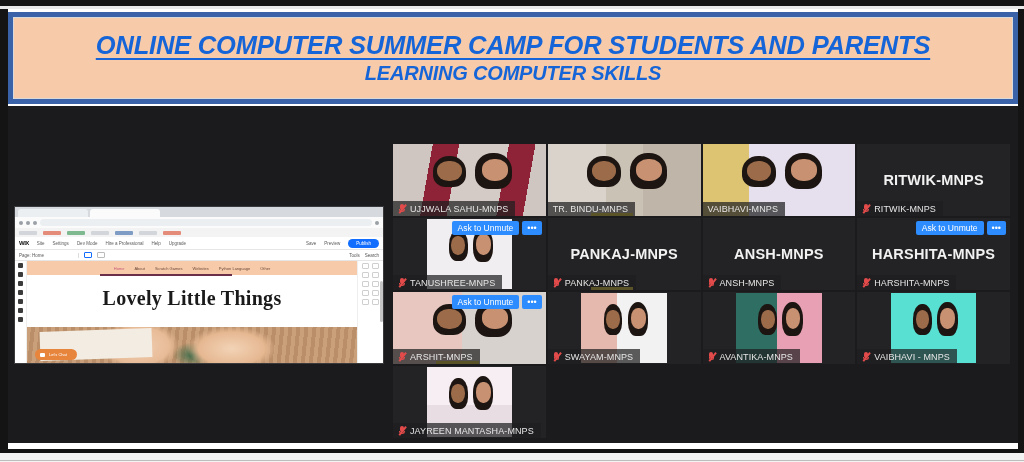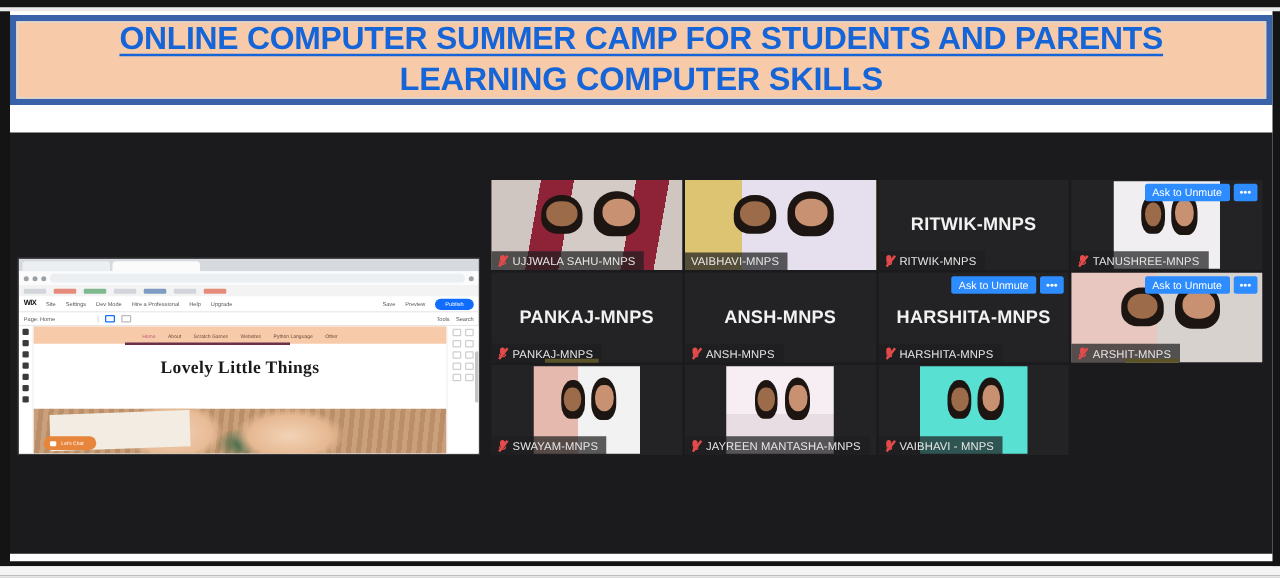--- a/index.html
+++ b/index.html
@@ -17,23 +17,24 @@
   .top-white-strip { position: absolute; left: 0; top: 6px; width: 1024px; height: 3px; background: #e9e9e9; }
   .left-dark-rail { position: absolute; left: 0; top: 9px; width: 8px; height: 444px; background: #141414; }
   .right-dark-rail { position: absolute; right: 0; top: 9px; width: 6px; height: 444px; background: #141414; }
   .bottom-dark-strip { position: absolute; left: 0; bottom: 9px; width: 1024px; height: 4px; background: #141414; }
   .bottom-white-strip { position: absolute; left: 0; bottom: 0; width: 1024px; height: 9px; background: #f4f4f4; }
   .bottom-hairline { position: absolute; left: 0; bottom: 1px; width: 1024px; height: 1px; background: #bdbdbd; }
 
   
   .banner {
     position: absolute; left: 8px; top: 12px;
-    width: 1010px; height: 72px;
+    width: 1010px; height: 92px;
     background: #3a62a8;
     padding: 5px;
+    font-style: italic;
   }
   .banner-inner {
     width: 100%; height: 100%;
     background: #f7cbaa;
     border: 1px solid #d9d9d9;
     display: flex; flex-direction: column;
     align-items: center; justify-content: center;
     gap: 2px;
   }
   .banner-line1 {
@@ -42,21 +43,21 @@
     font-weight: bold;
     letter-spacing: -0.2px;
     text-decoration: underline;
     text-underline-offset: 4px;
     text-decoration-thickness: 2px;
     white-space: nowrap;
     font-family: "Liberation Sans", sans-serif;
   }
   .banner-line2 {
     color: #1565d8;
-    font-size: 26px;
+    font-size: 20px;
     font-weight: bold;
     letter-spacing: -0.2px;
     white-space: nowrap;
     font-family: "Liberation Sans", sans-serif;
   }
 
   
   .zoom-shot {
     position: absolute; left: 8px; top: 106px;
     width: 1010px; height: 337px;
@@ -96,21 +97,21 @@
   .pg-spacer { flex: 1; }
   .pg-right { font-size: 4.5px; color: #555; }
   .bc-canvas-wrap { flex: 1; display: flex; background: #ffffff; position: relative; overflow: hidden; }
   .canvas-left-tools { width: 12px; background: #fff; border-right: 1px solid #eee; display: flex; flex-direction: column; align-items: center; padding-top: 2px; gap: 4px; }
   .clt { width: 5px; height: 5px; background: #3b3b3b; border-radius: 1px; }
   .site-canvas { flex: 1; position: relative; background: #fff; }
   .site-nav { height: 14px; background: #f7cbaa; display: flex; align-items: center; justify-content: center; gap: 10px; }
   .site-nav-item { font-size: 4px; color: #6b4a3a; white-space: nowrap; }
   .site-nav-item.active { color: #c65a7a; }
   .site-nav-underline { position: absolute; left: 22%; top: 13px; width: 40%; height: 1.5px; background: #6b2f4a; }
-  .site-hero-title { text-align: center; font-family: "Liberation Serif", serif; font-size: 14px; font-weight: bold; color: #1a1a1a; padding: 12px 0 10px; letter-spacing: 0.3px; }
+  .site-hero-title { text-align: center; font-family: "Liberation Serif", serif; font-size: 20px; font-weight: bold; color: #1a1a1a; padding: 12px 0 10px; letter-spacing: 0.3px; }
   .site-photo { position: absolute; left: 0; right: 0; top: 66px; bottom: 0;
     background:
       radial-gradient(ellipse 55px 34px at 34% 52%, #f0cfb3 0%, #e8bb97 55%, rgba(232,187,151,0) 72%),
       radial-gradient(ellipse 60px 30px at 62% 60%, #f2d3b6 0%, #e6b892 55%, rgba(230,184,146,0) 74%),
       radial-gradient(ellipse 28px 18px at 50% 78%, #3f6b4a 0%, rgba(63,107,74,0) 70%),
       repeating-linear-gradient(96deg, #c9a07a 0 4px, #b98e68 4px 8px);
   }
   .site-photo-paper { position: absolute; left: 4%; top: 8%; width: 34%; height: 80%; background: #f3ece2; transform: rotate(-2deg); }
   .site-cta { position: absolute; left: 8px; bottom: 3px; background: #e8853c; color: #fff; font-size: 4px; border-radius: 8px; padding: 3px 10px 3px 14px; display: flex; align-items: center; }
   .site-cta-dot { position: absolute; left: 5px; width: 5px; height: 4px; background: #fff; border-radius: 1px; }
@@ -330,20 +331,34 @@
           </div>
           <div class="namebar">
             <span class="mic-muted-icon">
               <span class="body"></span>
               <span class="stand"></span>
               <span class="slash"></span>
             </span>
             <span class="name-text">UJJWALA SAHU-MNPS</span>
           </div>
         </div>
+        <div class="tile">
+          <div class="tile-video">
+            <div class="ph bg-bindu">
+              <div class="hair" style="position: absolute; left: 26%; top: 16%; width: 22%; height: 44%; border-radius: 48% 48% 38% 38%;"></div>
+              <div class="skin1" style="position: absolute; left: 29%; top: 24%; width: 16%; height: 28%; border-radius: 46% 46% 48% 48%;"></div>
+              <div class="hair" style="position: absolute; left: 54%; top: 12%; width: 24%; height: 50%; border-radius: 48% 48% 38% 38%;"></div>
+              <div class="skin2" style="position: absolute; left: 58%; top: 21%; width: 17%; height: 30%; border-radius: 46% 46% 48% 48%;"></div>
+            </div>
+          </div>
+          <div class="speaking-underline"></div>
+          <div class="namebar">
+            <span class="name-text">TR. BINDU-MNPS</span>
+          </div>
+        </div>
         <div class="tile highlight">
           <div class="tile-video">
             <div class="ph bg-vaibhavi">
               <div class="hair" style="position: absolute; left: 26%; top: 16%; width: 22%; height: 44%; border-radius: 48% 48% 38% 38%;"></div>
               <div class="skin1" style="position: absolute; left: 29%; top: 24%; width: 16%; height: 28%; border-radius: 46% 46% 48% 48%;"></div>
               <div class="hair" style="position: absolute; left: 54%; top: 12%; width: 24%; height: 50%; border-radius: 48% 48% 38% 38%;"></div>
               <div class="skin2" style="position: absolute; left: 58%; top: 21%; width: 17%; height: 30%; border-radius: 46% 46% 48% 48%;"></div>
             </div>
           </div>
           <div class="namebar">
@@ -457,52 +472,70 @@
             <span class="mic-muted-icon">
               <span class="body"></span>
               <span class="stand"></span>
               <span class="slash"></span>
             </span>
             <span class="name-text">SWAYAM-MNPS</span>
           </div>
         </div>
         <div class="tile">
           <div class="tile-video inset">
-            <div class="ph bg-jayreen">
-              <div class="hair" style="position: absolute; left: 26%; top: 16%; width: 22%; height: 44%; border-radius: 48% 48% 38% 38%;"></div>
-              <div class="skin1" style="position: absolute; left: 29%; top: 24%; width: 16%; height: 28%; border-radius: 46% 46% 48% 48%;"></div>
-              <div class="hair" style="position: absolute; left: 54%; top: 12%; width: 24%; height: 50%; border-radius: 48% 48% 38% 38%;"></div>
-              <div class="skin2" style="position: absolute; left: 58%; top: 21%; width: 17%; height: 30%; border-radius: 46% 46% 48% 48%;"></div>
-            </div>
-          </div>
-          <div class="namebar">
-            <span class="mic-muted-icon">
-              <span class="body"></span>
-              <span class="stand"></span>
-              <span class="slash"></span>
-            </span>
-            <span class="name-text">JAYREEN MANTASHA-MNPS</span>
+            <div class="ph bg-avantika">
+              <div class="hair" style="position: absolute; left: 26%; top: 16%; width: 22%; height: 44%; border-radius: 48% 48% 38% 38%;"></div>
+              <div class="skin1" style="position: absolute; left: 29%; top: 24%; width: 16%; height: 28%; border-radius: 46% 46% 48% 48%;"></div>
+              <div class="hair" style="position: absolute; left: 54%; top: 12%; width: 24%; height: 50%; border-radius: 48% 48% 38% 38%;"></div>
+              <div class="skin2" style="position: absolute; left: 58%; top: 21%; width: 17%; height: 30%; border-radius: 46% 46% 48% 48%;"></div>
+            </div>
+          </div>
+          <div class="namebar">
+            <span class="mic-muted-icon">
+              <span class="body"></span>
+              <span class="stand"></span>
+              <span class="slash"></span>
+            </span>
+            <span class="name-text">AVANTIKA-MNPS</span>
           </div>
         </div>
         <div class="tile">
           <div class="tile-video inset">
             <div class="ph bg-vaibhavi2">
               <div class="hair" style="position: absolute; left: 26%; top: 16%; width: 22%; height: 44%; border-radius: 48% 48% 38% 38%;"></div>
               <div class="skin1" style="position: absolute; left: 29%; top: 24%; width: 16%; height: 28%; border-radius: 46% 46% 48% 48%;"></div>
               <div class="hair" style="position: absolute; left: 54%; top: 12%; width: 24%; height: 50%; border-radius: 48% 48% 38% 38%;"></div>
               <div class="skin2" style="position: absolute; left: 58%; top: 21%; width: 17%; height: 30%; border-radius: 46% 46% 48% 48%;"></div>
             </div>
           </div>
           <div class="namebar">
             <span class="mic-muted-icon">
               <span class="body"></span>
               <span class="stand"></span>
               <span class="slash"></span>
             </span>
             <span class="name-text">VAIBHAVI - MNPS</span>
+          </div>
+        </div>
+        <div class="tile">
+          <div class="tile-video inset">
+            <div class="ph bg-jayreen">
+              <div class="hair" style="position: absolute; left: 26%; top: 16%; width: 22%; height: 44%; border-radius: 48% 48% 38% 38%;"></div>
+              <div class="skin1" style="position: absolute; left: 29%; top: 24%; width: 16%; height: 28%; border-radius: 46% 46% 48% 48%;"></div>
+              <div class="hair" style="position: absolute; left: 54%; top: 12%; width: 24%; height: 50%; border-radius: 48% 48% 38% 38%;"></div>
+              <div class="skin2" style="position: absolute; left: 58%; top: 21%; width: 17%; height: 30%; border-radius: 46% 46% 48% 48%;"></div>
+            </div>
+          </div>
+          <div class="namebar">
+            <span class="mic-muted-icon">
+              <span class="body"></span>
+              <span class="stand"></span>
+              <span class="slash"></span>
+            </span>
+            <span class="name-text">JAYREEN MANTASHA-MNPS</span>
           </div>
         </div>
       </div>
   </div>
 
   <div class="bottom-dark-strip"></div>
   <div class="bottom-white-strip"></div>
   <div class="bottom-hairline"></div>
 </div>
 

